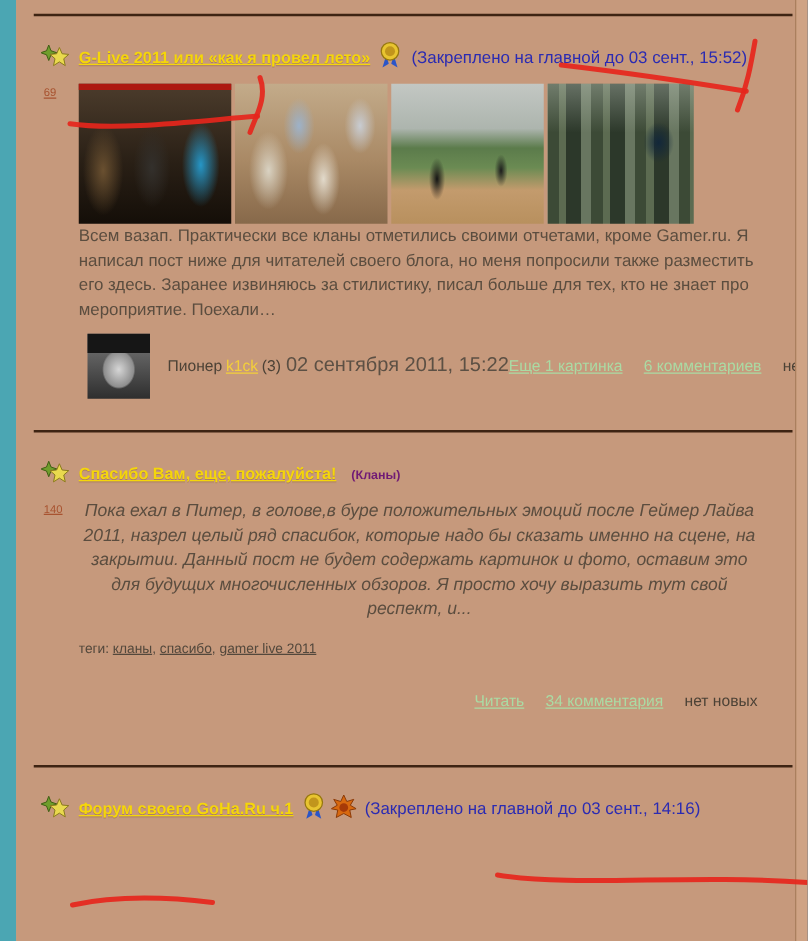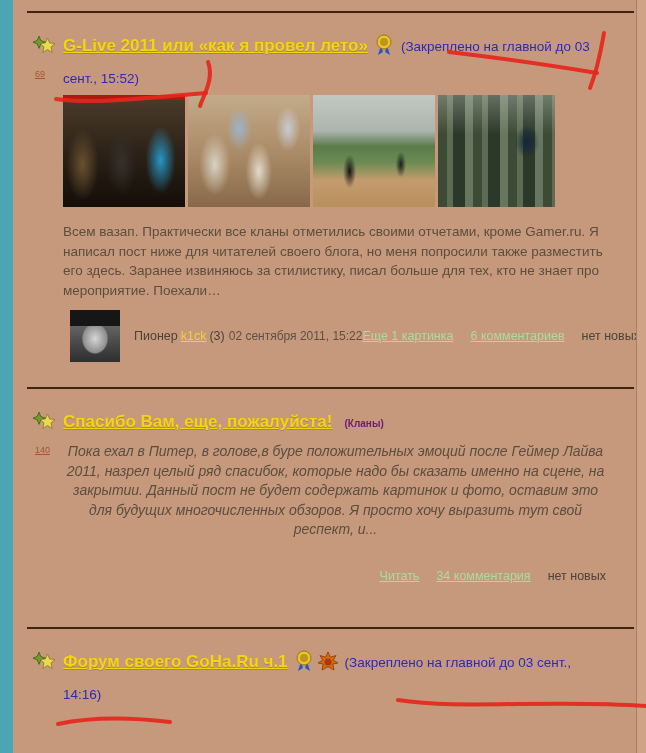--- a/index.html
+++ b/index.html
@@ -22,21 +22,21 @@
 
   .post-header { position:relative; line-height:27px; }
   .star {
     position:absolute; left:-30px; top:3px; width:24px; height:21px; display:inline-block;
   }
   .num {
     position:absolute; left:-28px; top:29px;
     font-size:9px; color:#a85330; text-decoration:underline; cursor:pointer;
   }
   .title {
-    font-size:17px; font-weight:bold; color:#f5d60a;
+    font-size:13px; font-weight:bold; color:#f5d60a;
     text-decoration:underline; cursor:pointer; margin-right:4px;
     text-shadow:0 1px 0 rgba(90,50,20,.25);
   }
   .medal, .badge { display:inline-block; vertical-align:-5px; margin:0 2px; }
   .pinned { font-size:13.5px; color:#2b2bb2; margin-left:5px; }
   .category { font-size:10px; font-weight:bold; color:#701a75; margin-left:8px; }
 
   .photos { display:flex; gap:3px; margin-top:3px; }
   .photo { height:112px; position:relative; cursor:pointer; }
   .ph1 { width:122px;
@@ -61,21 +61,21 @@
       radial-gradient(ellipse 8px 20px at 72% 62%, #1c1c1c 0%, rgba(0,0,0,0) 65%),
       linear-gradient(180deg, #c3c7c3 0%, #adb5ae 32%, #5b7b4b 46%, #6b8b53 60%, #c39b6d 76%, #b8905e 100%);
   }
   .ph4 { width:117px;
     background:
       radial-gradient(ellipse 18px 24px at 76% 42%, #12273a 0%, rgba(0,0,0,0) 68%),
       linear-gradient(180deg, rgba(210,218,208,.35) 0%, rgba(0,0,0,0) 35%),
       repeating-linear-gradient(90deg, #3c4a36 0 9px, #5c6b51 9px 15px, #2c382a 15px 27px, #687660 27px 35px);
   }
 
-  .body { font-size:13.5px; line-height:19.5px; color:#5b4d3f; margin-top:15px; max-width:546px; }
+  .body { font-size:13.5px; line-height:19.5px; color:#5b4d3f; margin-top:0; max-width:546px; }
   .body.more { margin-top:13px; }
   .body.quote { font-style:italic; text-align:center; font-size:14px; margin-top:5px; }
 
   .tags { margin-top:16px; font-size:11px; color:#53483c; }
   .tags-label { margin-right:3px; }
   .tag { color:#53483c; text-decoration:underline; cursor:pointer; }
   .tag-wrap:not(:last-child)::after { content:", "; }
 
   .author-row { display:flex; align-items:center; margin-top:10px; }
   .avatar { width:50px; height:52px; margin-left:7px; flex:0 0 auto; cursor:pointer; }
@@ -86,21 +86,21 @@
       linear-gradient(180deg, #7a7a7a, #2e2e2e);
   }
   .av2 {
     background:
       radial-gradient(ellipse 14px 18px at 52% 36%, #dadee6 0%, #8archive 0%, #8a92a2 60%, rgba(0,0,0,0) 70%),
       radial-gradient(ellipse 26px 34px at 50% 72%, #382c3c 0%, rgba(0,0,0,0) 82%),
       linear-gradient(135deg, #4c3a4a 0%, #1a1622 60%, #0d0b11 100%);
   }
   .author-info { margin-left:14px; font-size:12.5px; color:#4c4236; white-space:nowrap; }
   .uname { color:#f3cf3a; text-decoration:underline; cursor:pointer; margin:12px 3px; }
-  .udate { font-size:12px; color:#5c5044; margin-left:4px; }
+  .udate { font-size:16px; color:#5c5044; margin-left:4px; }
   .actions { margin-left:auto; display:flex; align-items:flex-start; gap:17px; font-size:12.5px; white-space:nowrap; padding-right:2px; }
   .action-link { color:#aadba4; text-decoration:underline; cursor:pointer; }
   .unread { color:#4c4236; }
 
   .annotations { position:absolute; left:0; top:0; width:646px; height:753px; pointer-events:none; }
   .annotations path { fill:none; stroke:#e6261c; stroke-width:4; stroke-linecap:round; opacity:.92; }
 </style>
 </head>
 <body>
 
@@ -159,20 +159,23 @@
             <polygon points="6,1 7.8,5.6 12.5,7.2 7.8,8.8 6,13.4 4.2,8.8 -0.5,7.2 4.2,5.6" fill="#6f9e2c" stroke="#3f5e14" stroke-width="0.8"></polygon>
             <polygon points="14.5,3 16.7,8 22,8.5 18,12 19.2,17.5 14.5,14.5 9.8,17.5 11,12 7,8.5 12.3,8" fill="#e9d94e" stroke="#8a7a1e" stroke-width="0.8"></polygon>
           </svg>
         </span>
         <a class="num">140</a>
         <a class="title">Спасибо Вам, еще, пожалуйста!</a><span class="category">(Кланы)</span>
       </header>
 
       <p class="body quote">Пока ехал в Питер, в голове,в буре положительных эмоций после Геймер Лайва 2011, назрел целый ряд спасибок, которые надо бы сказать именно на сцене, на закрытии. Данный пост не будет содержать картинок и фото, оставим это для будущих многочисленных обзоров. Я просто хочу выразить тут свой респект, и...</p>
 
+      <div class="tags">
+        <span class="tags-label">теги:</span><span class="tag-wrap"><a class="tag">кланы</a></span><span class="tag-wrap"><a class="tag">спасибо</a></span><span class="tag-wrap"><a class="tag">gamer live 2011</a></span>
+      </div>
 
       <div class="author-row">
         <div class="avatar av2"></div>
         <div class="actions">
           <a class="action-link">Читать</a>
           <a class="action-link">34 комментария</a>
           <span class="unread">нет новых</span>
         </div>
       </div>
     </article>

